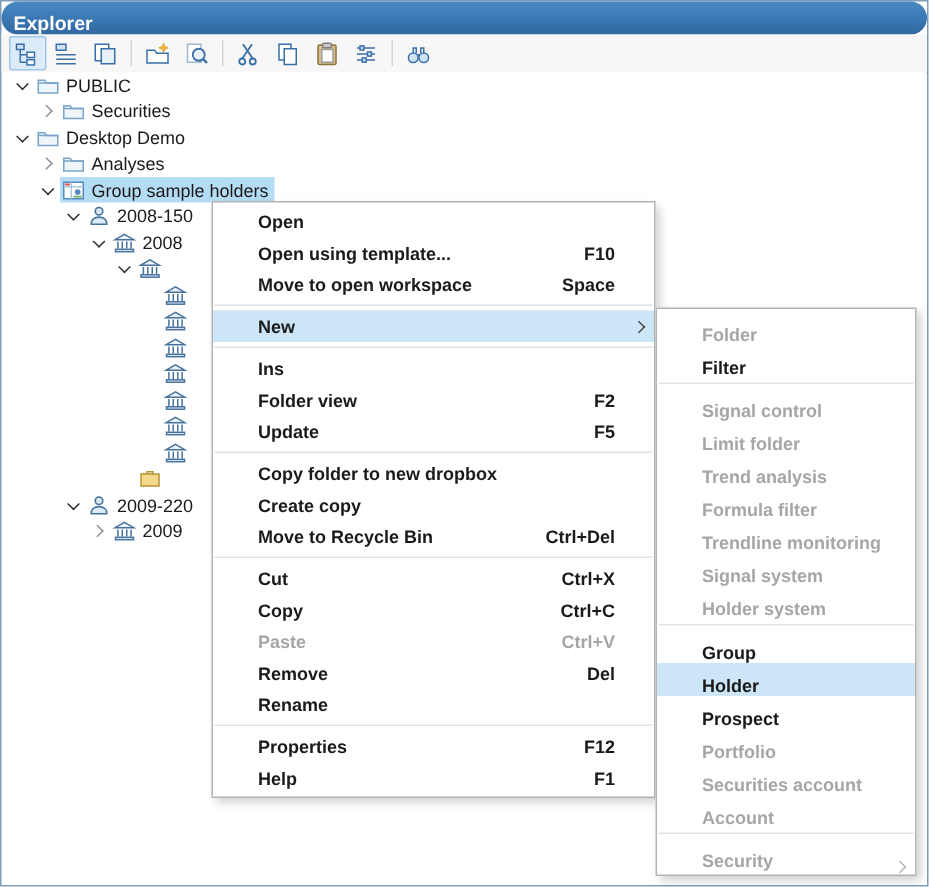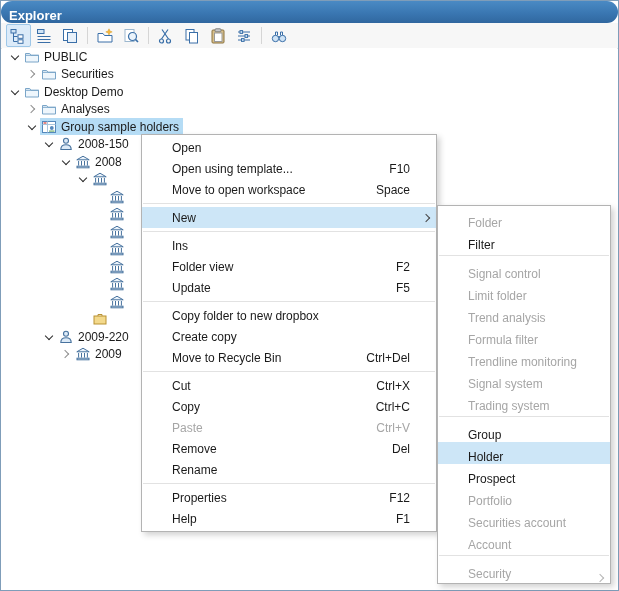--- a/index.html
+++ b/index.html
@@ -29,21 +29,21 @@
   .chev.collapsed::before{content:"";width:5px;height:5px;border-right:1.5px solid #8f8f8f;border-bottom:1.5px solid #8f8f8f;transform:rotate(-45deg);margin-left:-2px;}
   .rowsel{display:inline-flex;align-items:center;height:17px;padding:0 4px 0 1px;}
   .rowsel.selected{background:#b5dcf5;text-align:center;}
   .ticon{width:16px;height:16px;margin-right:4px;flex:none;}
   .tlabel{white-space:nowrap;}
   
   .menu{position:absolute;background:#ffffff;border:1px solid #b3b3b3;box-shadow:3px 3px 6px rgba(0,0,0,0.18);
     padding:2px 0;box-sizing:border-box;z-index:10;}
   #context-menu{left:140px;top:133px;width:296px;}
   #sub-menu{left:436px;top:204px;width:174px;}
-  .mi{display:flex;align-items:center;}
+  .mi{display:flex;align-items:center;font-weight:bold;}
   #context-menu .mi{height:21px;}
   #sub-menu .mi{height:22px;align-items:flex-end;}
   .mi .gutter{width:30px;flex:none;}
   .mi .label{flex:1;white-space:nowrap;overflow:hidden;}
   .mi .shortcut{padding-right:8px;white-space:nowrap;}
   .mi .arrowcol{width:18px;flex:none;display:flex;align-items:center;justify-content:center;}
   .mi .arrow::before{content:"";display:block;width:5px;height:5px;border-right:1.4px solid #444;border-bottom:1.4px solid #444;transform:rotate(-45deg);margin-right:2px;}
   .mi.disabled{color:#a6a6a6;}
   .mi.disabled .arrow::before{border-color:#b5b5b5;}
   .mi.highlight{background:#cde6f7;}
@@ -504,21 +504,21 @@
         <span class="label">Trendline monitoring</span>
         <span class="arrowcol"></span>
     </div>
     <div class="mi disabled">
       <span class="gutter"></span>
         <span class="label">Signal system</span>
         <span class="arrowcol"></span>
     </div>
     <div class="mi disabled">
       <span class="gutter"></span>
-        <span class="label">Trading system</span>
+        <span class="label">Holder system</span>
         <span class="arrowcol"></span>
     </div>
     <div class="menu-sep"></div>
     <div class="mi">
       <span class="gutter"></span>
         <span class="label">Group</span>
         <span class="arrowcol"></span>
     </div>
     <div class="mi highlight">
       <span class="gutter"></span>

